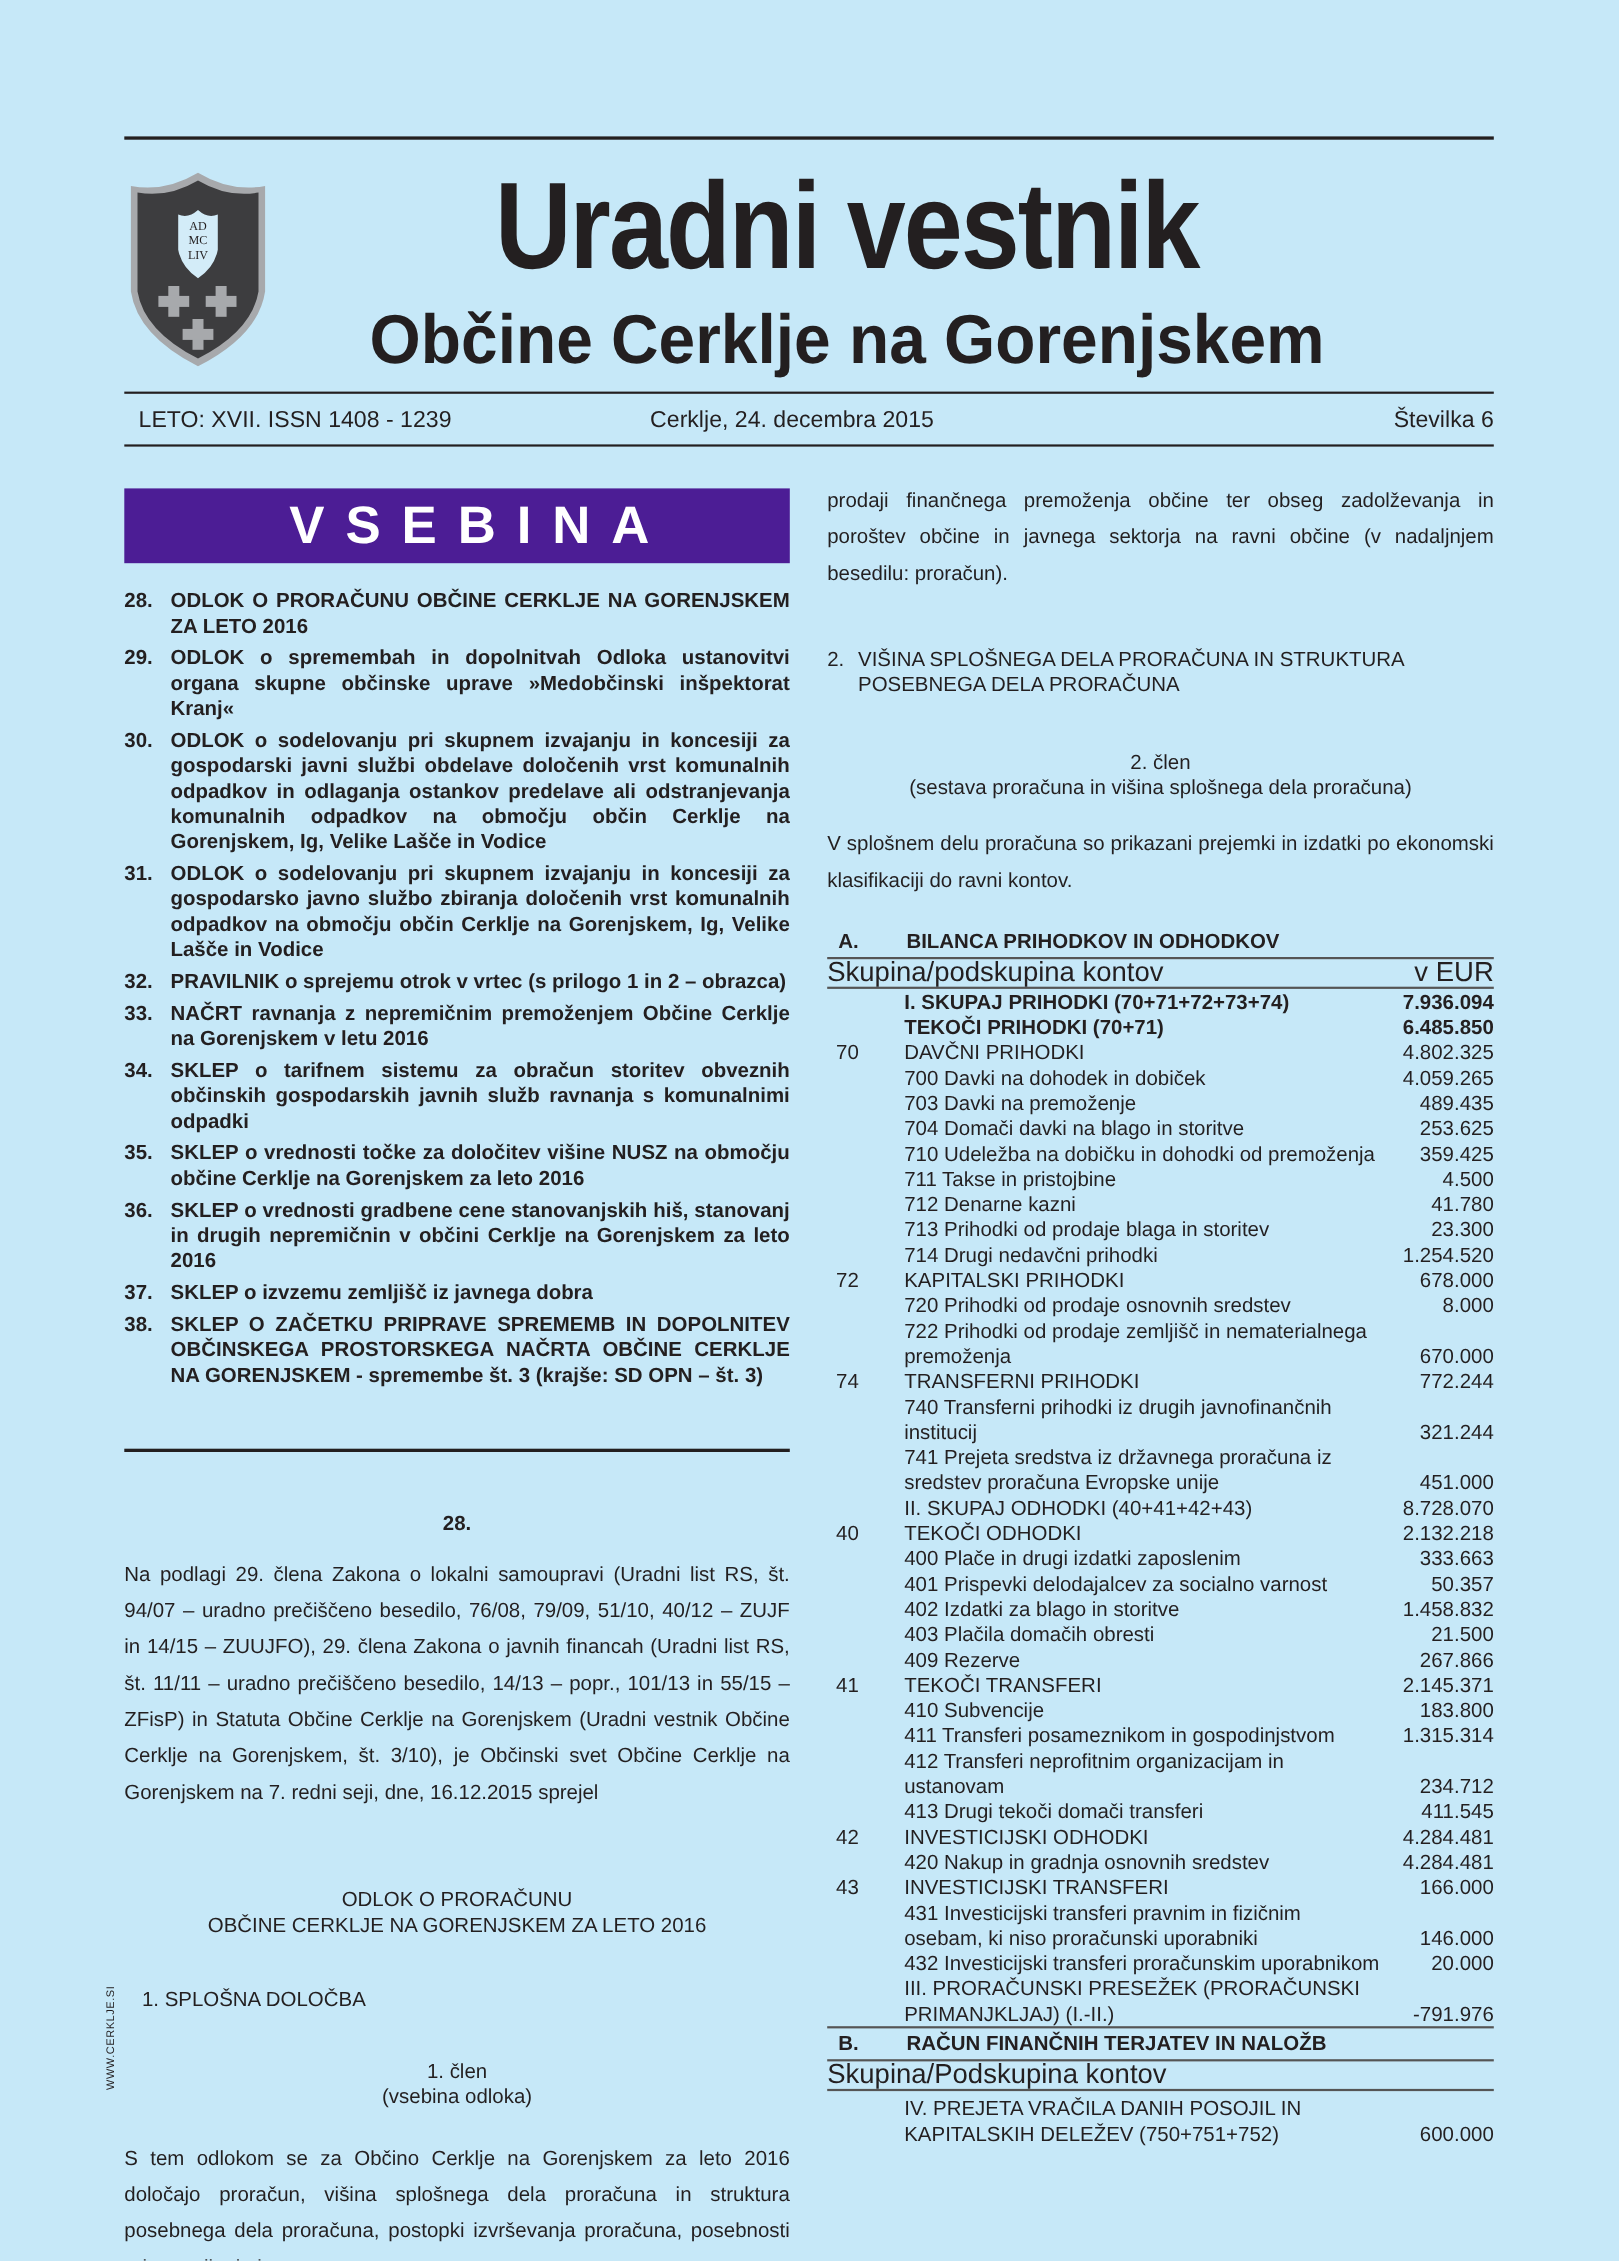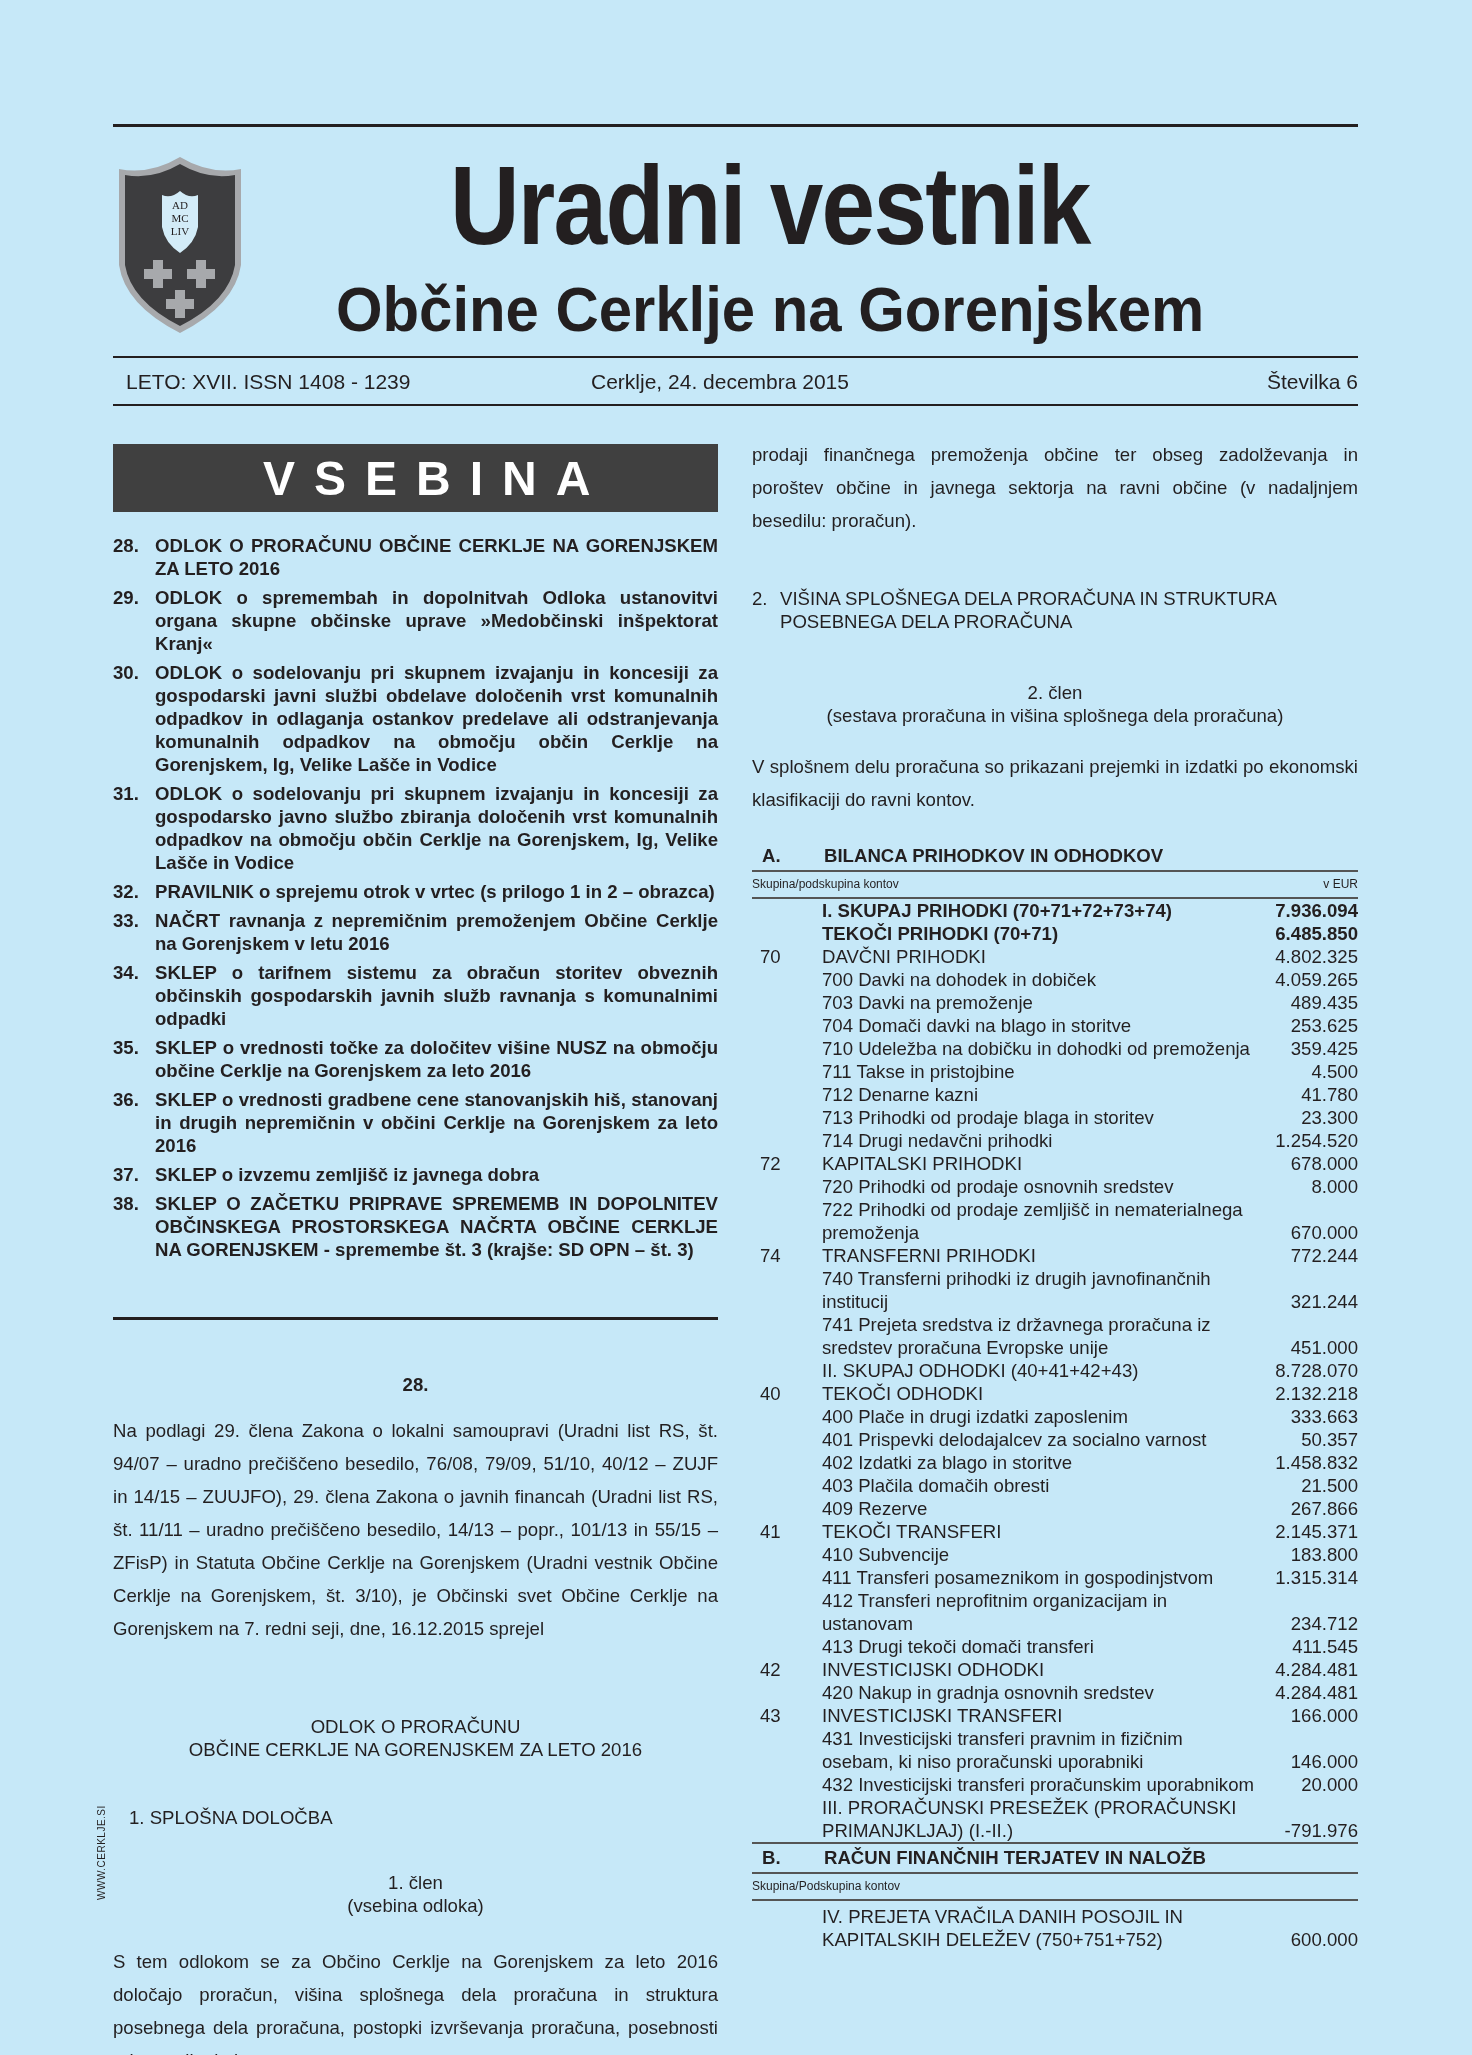--- a/index.html
+++ b/index.html
@@ -31,21 +31,21 @@
 
   .meta { position: absolute; top: 370px; font-size: 21px; white-space: nowrap; }
   #meta-issn { left: 126px; }
   #meta-date { left: 591px; }
   #meta-number { right: 114px; }
 
   .col-left { position: absolute; left: 113px; top: 444px; width: 605px; }
   .col-right { position: absolute; left: 752px; top: 438px; width: 606px; }
 
   .vsebina {
-    height: 68px; background: #404040; color: #fff;
+    height: 68px; background: #4c1d95; color: #fff;
     font-size: 48px; font-weight: bold; letter-spacing: 19px;
     display: flex; align-items: center; padding-left: 150px; box-sizing: border-box;
   }
 
   .toc { list-style: none; margin: 22px 0 0 0; padding: 0; }
   .toc li { display: flex; font-size: 18.6px; font-weight: bold; line-height: 23px; margin-bottom: 6px; }
   .toc .num { width: 42px; flex: none; }
   .toc .txt { text-align: justify; flex: 1; }
 
   .divider { height: 3px; background: #231f20; margin-top: 56px; }
@@ -64,21 +64,21 @@
   }
 
   
   .rc-text { font-size: 18.6px; line-height: 23px; }
   .rc-section { display: flex; margin-top: 50px; }
   .rc-section .n { width: 28px; flex: none; }
 
   .table-head { display: flex; font-size: 18.6px; font-weight: bold; margin-top: 28px; line-height: 23px; padding-bottom: 3px; }
   .table-head .letter { width: 62px; padding-left: 10px; flex: none; }
   .thin { height: 2px; background: #555; }
-  .col-head { display: flex; justify-content: space-between; font-size: 12px; line-height: 23px; padding: 1px 0 1px 0; }
+  .col-head { display: flex; justify-content: space-between; font-size: 25px; line-height: 23px; padding: 1px 0 1px 0; }
 
   table.budget { width: 100%; border-collapse: collapse; font-size: 18.6px; }
   table.budget td { padding: 0; line-height: 23px; vertical-align: bottom; }
   table.budget td.code { width: 62px; padding-left: 8px; }
   table.budget td.amt { text-align: right; white-space: nowrap; width: 100px; }
   table.budget tr.bold td { font-weight: bold; }
 </style>
 </head>
 <body>
 

